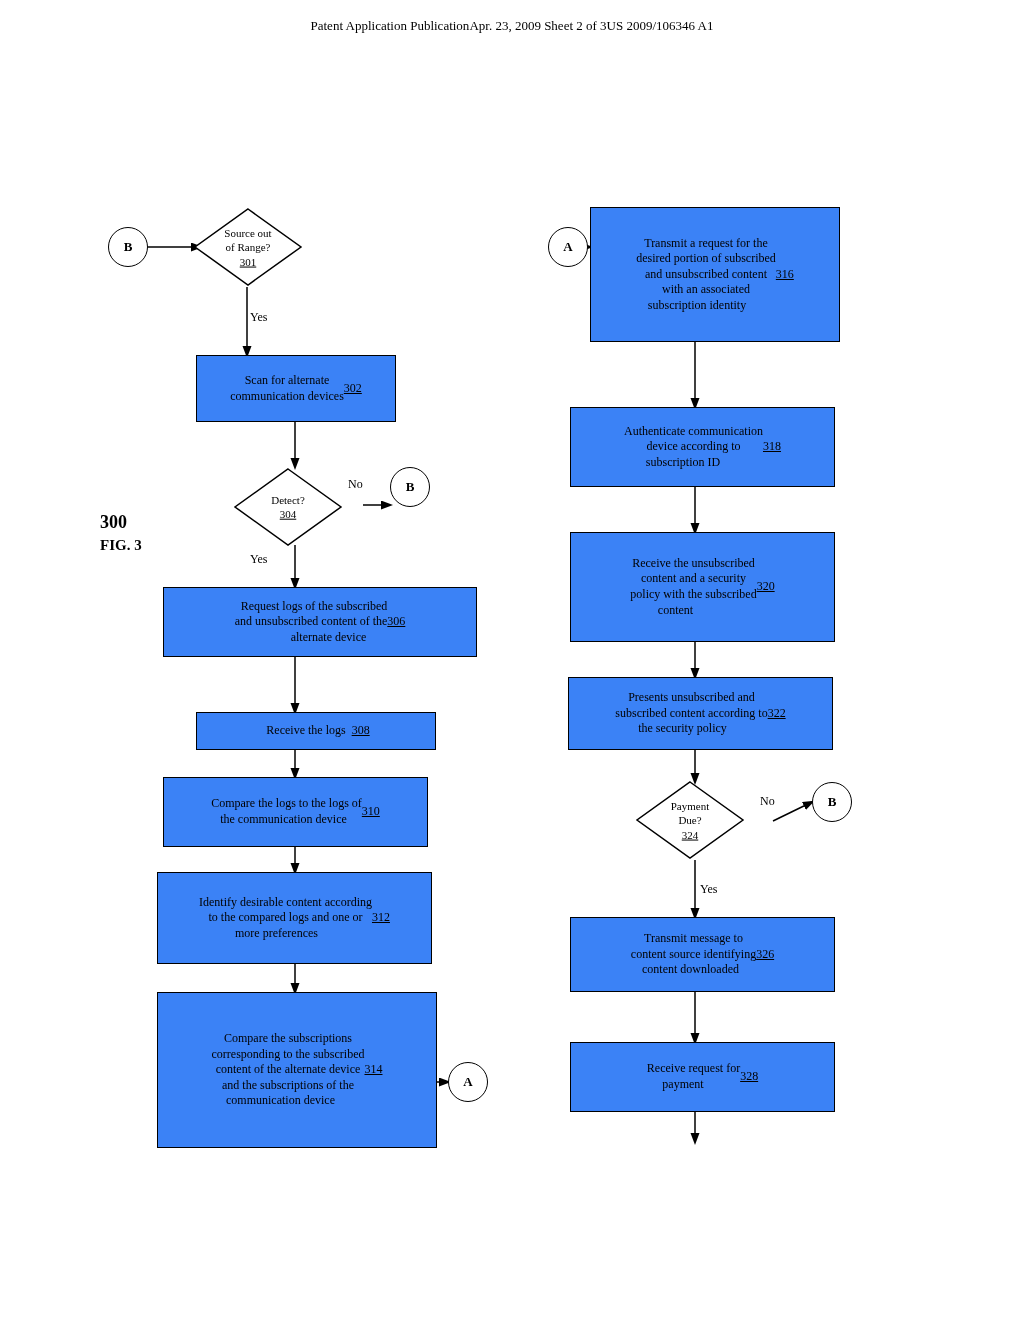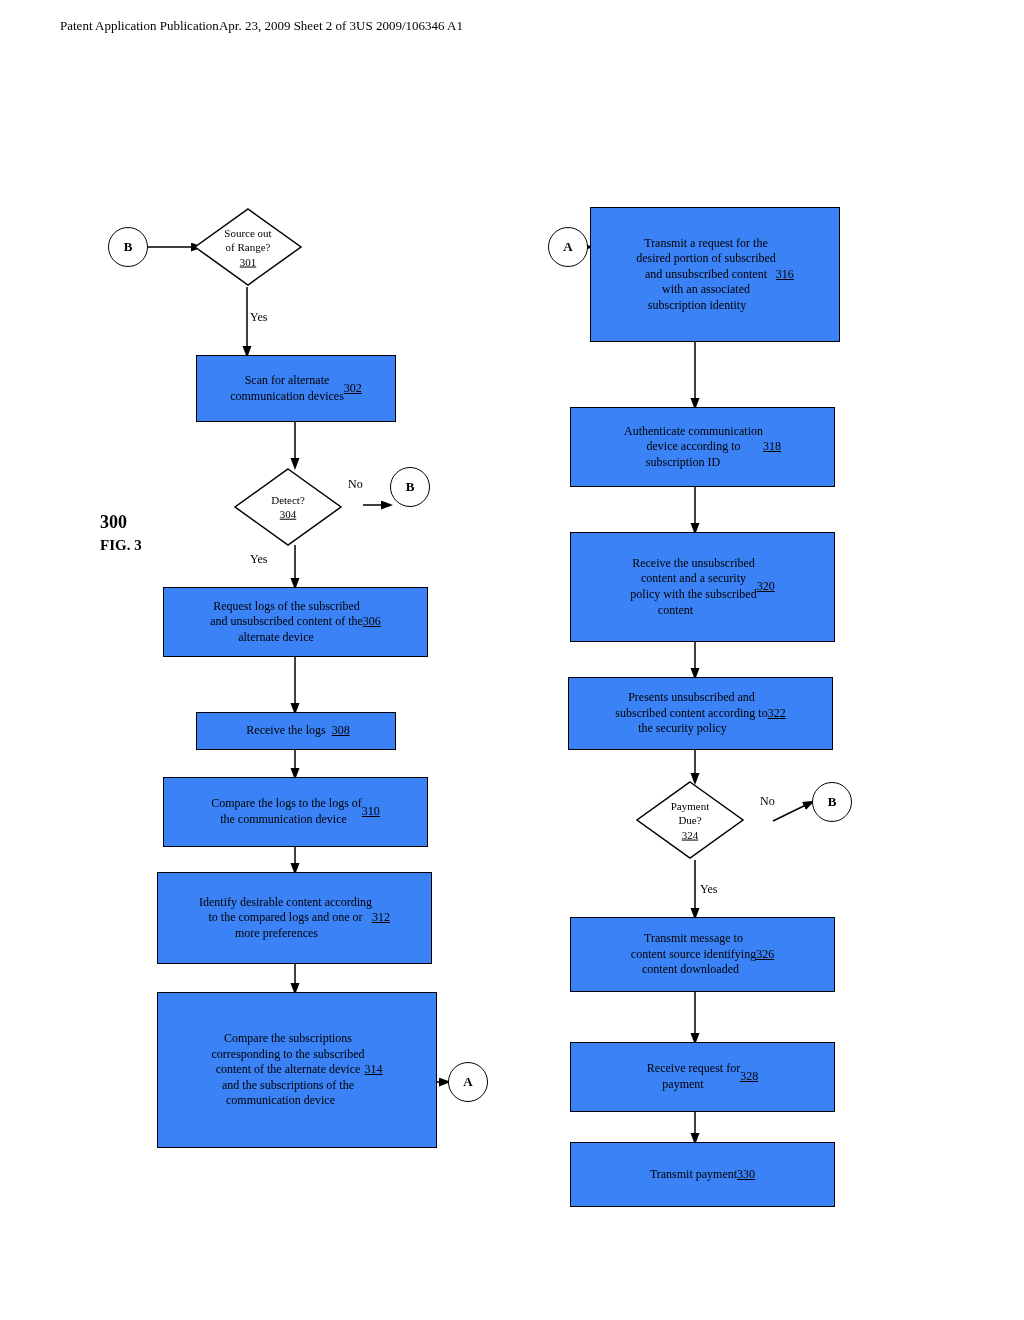--- a/index.html
+++ b/index.html
@@ -7,21 +7,21 @@
       background: #fff;
       font-family: 'Times New Roman', Times, serif;
       width: 1024px;
       min-height: 1320px;
       position: relative;
       overflow: hidden;
     }
 
     .header {
       display: flex;
-      justify-content: flex-start;
+      justify-content: center;
       padding: 18px 60px 8px 60px;
       font-size: 13px;
       border-bottom: none;
     }
 
     .diagram-area {
       position: relative;
       width: 100%;
       height: 1230px;
       margin-top: 10px;
@@ -194,25 +194,25 @@
     </svg>
     <div class="fc-diamond-label" style="font-size:11px;">Detect?<br><span class="fc-underline">304</span></div>
   </div>
 
   <div class="fc-label" style="left:348px; top:425px;">No</div>
 
   <div class="fc-circle" style="left:390px; top:415px;">B</div>
 
   <div class="fc-label" style="left:250px; top:500px;">Yes</div>
 
-  <div class="fc-box" style="left:163px; top:535px; width:265px; height:70px;">
+  <div class="fc-box" style="left:163px; top:535px; width:314px; height:70px;text-align:right;">
     Request logs of the subscribed<br>and unsubscribed content of the<br>alternate device &nbsp;&nbsp;&nbsp;&nbsp;&nbsp;&nbsp;<span class="fc-underline">306</span>
   </div>
 
-  <div class="fc-box" style="left:196px; top:660px; width:200px; height:38px;padding-left:12px;">
+  <div class="fc-box" style="left:196px; top:660px; width:240px; height:38px;padding-left:12px;">
     Receive the logs &nbsp;<span class="fc-underline">308</span>
   </div>
 
   <div class="fc-box" style="left:163px; top:725px; width:265px; height:70px;">
     Compare the logs to the logs of<br>the communication device &nbsp;<span class="fc-underline">310</span>
   </div>
 
   <div class="fc-box" style="left:157px; top:820px; width:275px; height:92px;">
     Identify desirable content according<br>to the compared logs and one or<br>more preferences &nbsp;&nbsp;&nbsp;&nbsp;&nbsp;<span class="fc-underline">312</span>
   </div>
@@ -255,17 +255,14 @@
   <div class="fc-label" style="left:700px; top:830px;">Yes</div>
 
   <div class="fc-box" style="left:570px; top:865px; width:265px; height:75px;">
     Transmit message to<br>content source identifying<br>content downloaded &nbsp;<span class="fc-underline">326</span>
   </div>
 
   <div class="fc-box" style="left:570px; top:990px; width:265px; height:70px;">
     Receive request for<br>payment &nbsp;&nbsp;&nbsp;&nbsp;&nbsp;&nbsp;<span class="fc-underline">328</span>
   </div>
 
-  <div class="fc-box" style="left:570px; top:1090px; width:265px; height:65px;">
-    Transmit payment<br><span class="fc-underline">330</span>
-  </div>
 
 </div>
 
 </body></html>

